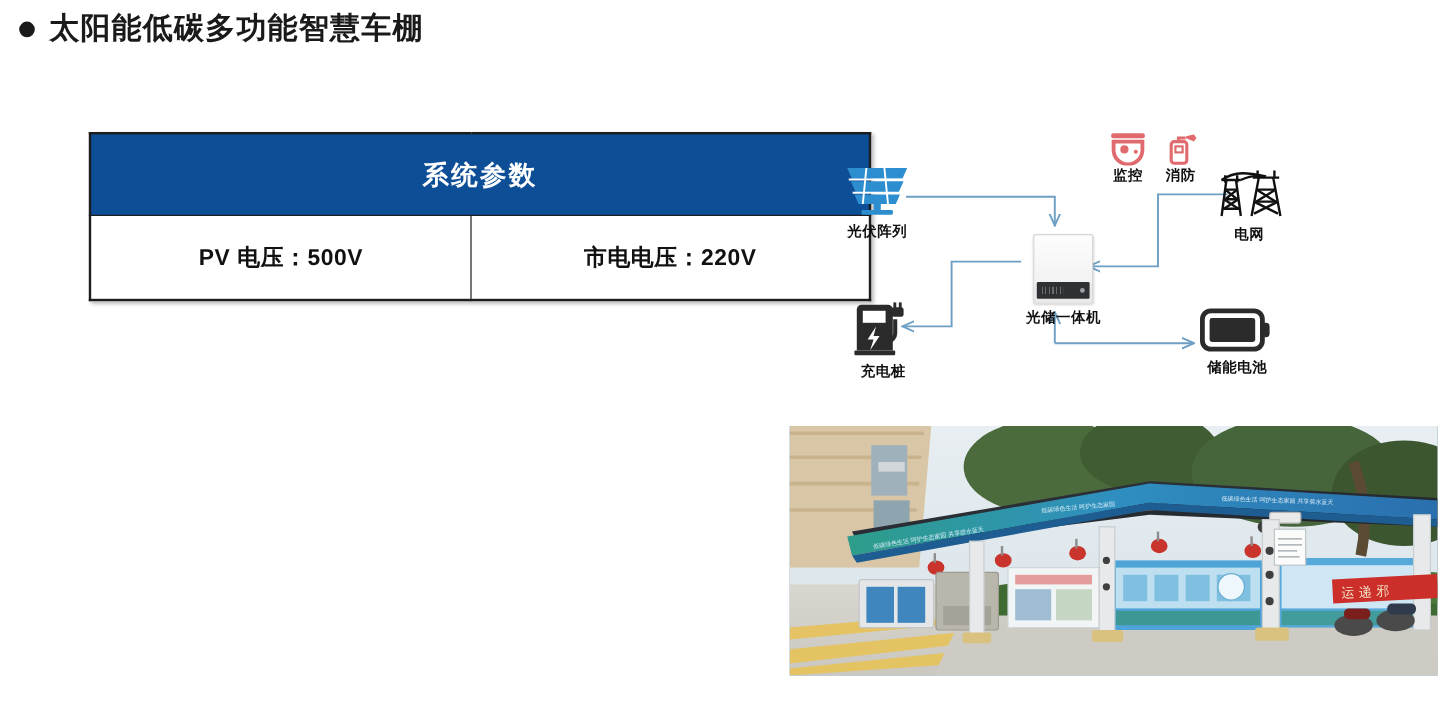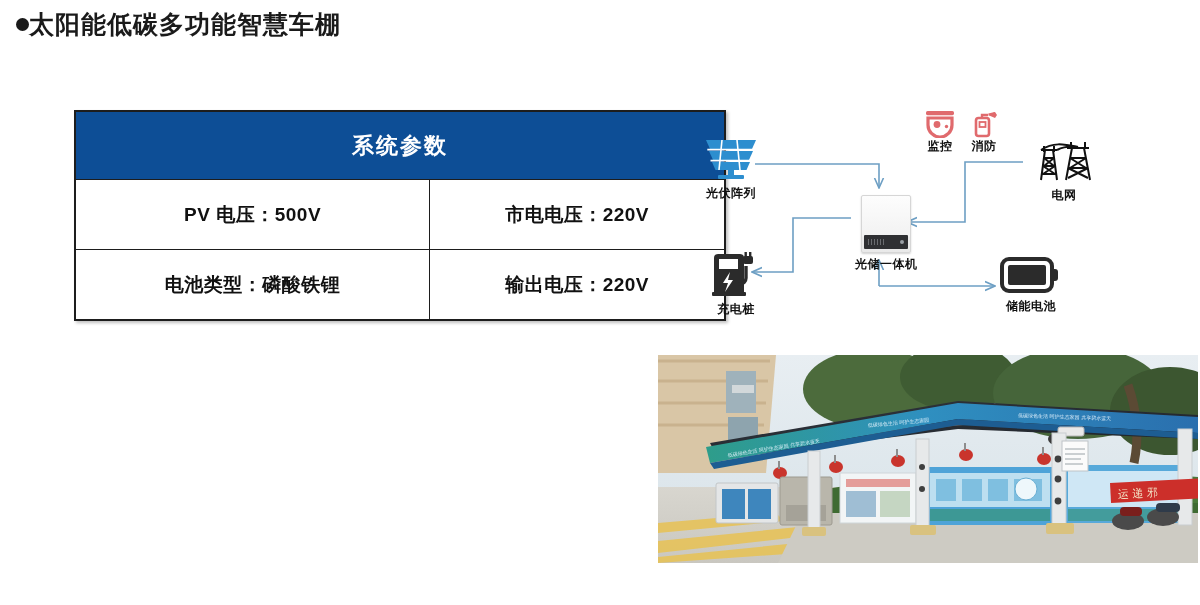--- a/index.html
+++ b/index.html
@@ -7,21 +7,21 @@
     width:1200px;height:605px;
     background:#ffffff;
     font-family:"Liberation Sans","DejaVu Sans",sans-serif;
     position:relative;overflow:hidden;
     -webkit-font-smoothing:antialiased;
   }
 
   
   .page-heading{
     position:absolute;left:16px;top:12px;
-    display:flex;align-items:center;
+    display:flex;align-items:center;gap:12px;
   }
   .bullet{
     width:13px;height:13px;border-radius:50%;
     background:#1a1a1a;flex:none;
   }
   .heading-text{
     font-size:25px;font-weight:700;color:#1a1a1a;
     letter-spacing:1px;line-height:1;
   }
 
@@ -63,21 +63,21 @@
   .node{position:absolute;display:flex;flex-direction:column;align-items:center;}
   .node .cap{
     font-size:12px;color:#111;font-weight:700;
     margin-top:3px;letter-spacing:.5px;white-space:nowrap;
   }
   .mini-cap{font-size:12px;font-weight:700;color:#111;letter-spacing:.5px;}
 
   
   .n-pv      {left:45px; top:38px;}
   .n-safety  {left:270px;top:10px;}
-  .n-grid    {left:378px;top:36px;}
+  .n-grid    {left:355px;top:36px;}
   .n-inv     {left:200px;top:95px;}
   .n-pile    {left:55px; top:150px;}
   .n-batt    {left:345px;top:155px;}
 
   .safety-row{display:flex;gap:14px;align-items:flex-end;}
   .safety-item{display:flex;flex-direction:column;align-items:center;}
 
   
   .inv-body{
     width:48px;height:56px;
@@ -112,24 +112,20 @@
 </div>
 
 <table class="spec-table">
   <tbody>
       <tr>
     <th class="hdr" colspan="2">系统参数</th>
   </tr>
   <tr>
     <td>PV 电压：500V</td>
     <td>市电电压：220V</td>
-  </tr>
-  <tr>
-    <td>电池类型：磷酸铁锂</td>
-    <td>输出电压：220V</td>
   </tr>
 </tbody>
   </table>
 
 <div class="diagram">
 
   <svg width="545" height="250" style="position:absolute;left:0;top:0;">
     <defs>
       <marker id="ar" viewBox="0 0 10 10" refX="9" refY="5" markerWidth="7" markerHeight="7" orient="auto-start-reverse">
         <path d="M0,1 L9,5 L0,9" fill="none" stroke="#6d9fc4" stroke-width="1.4"></path>

